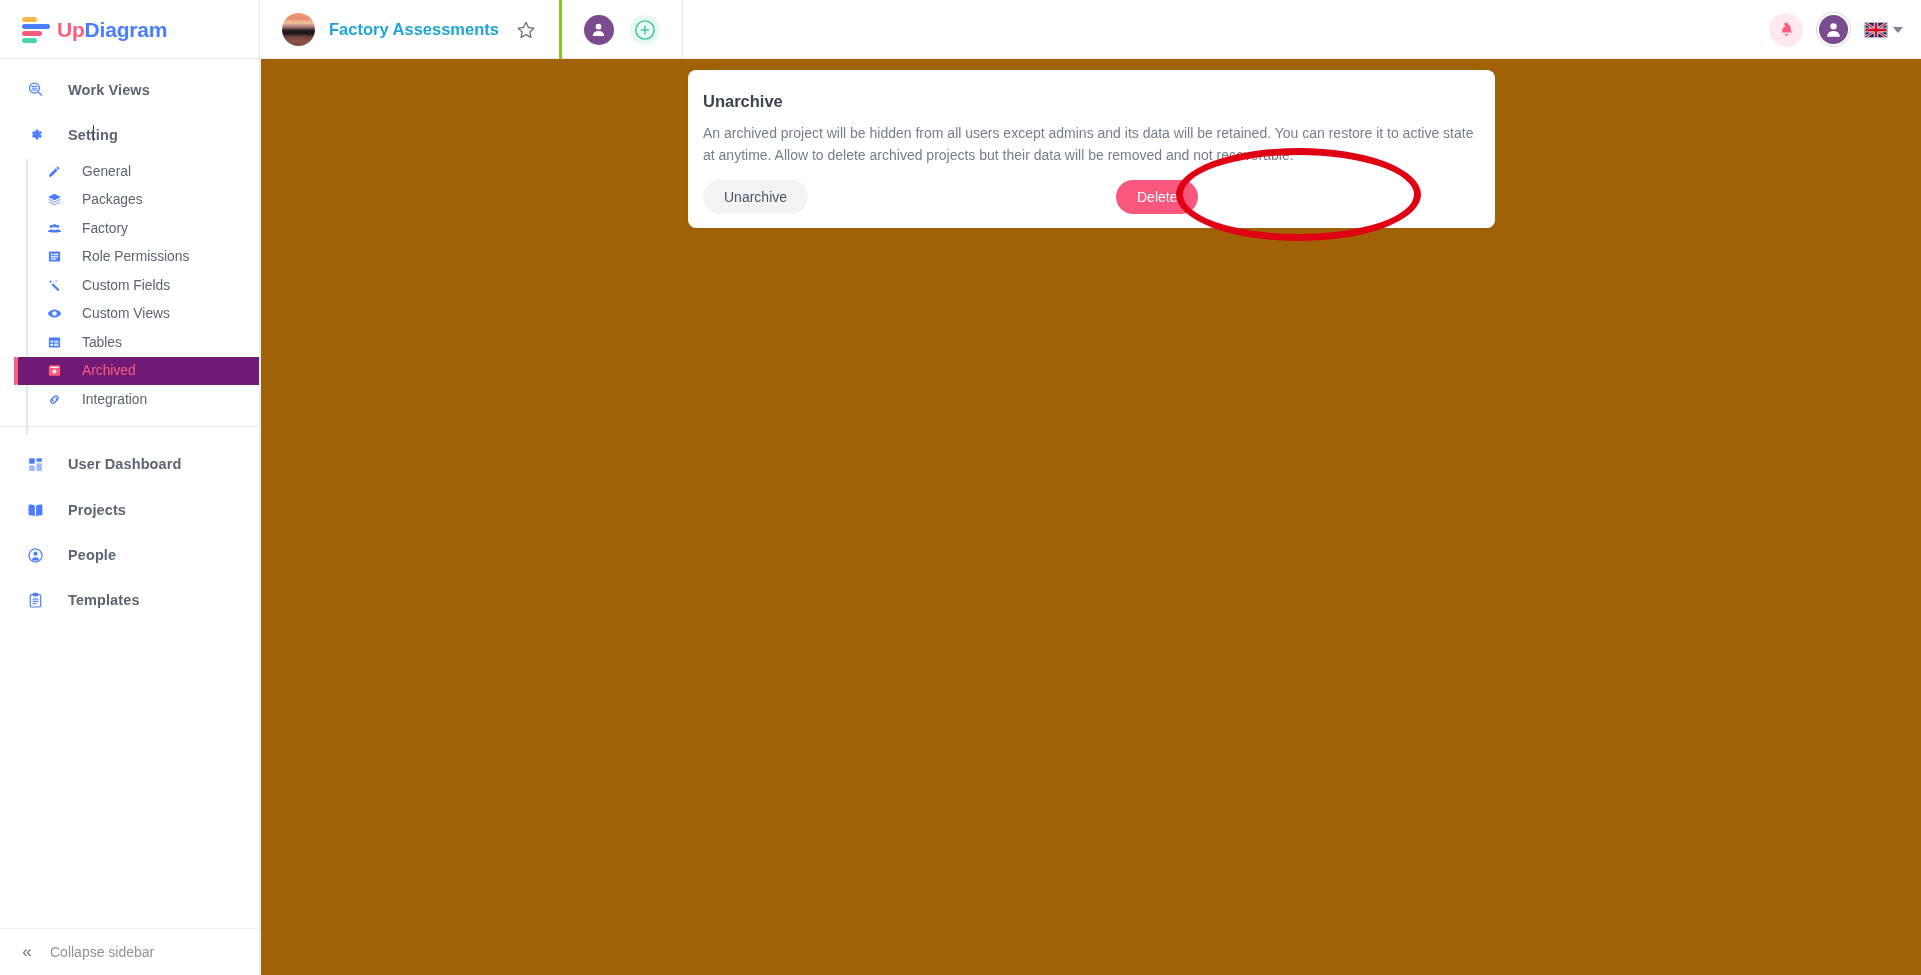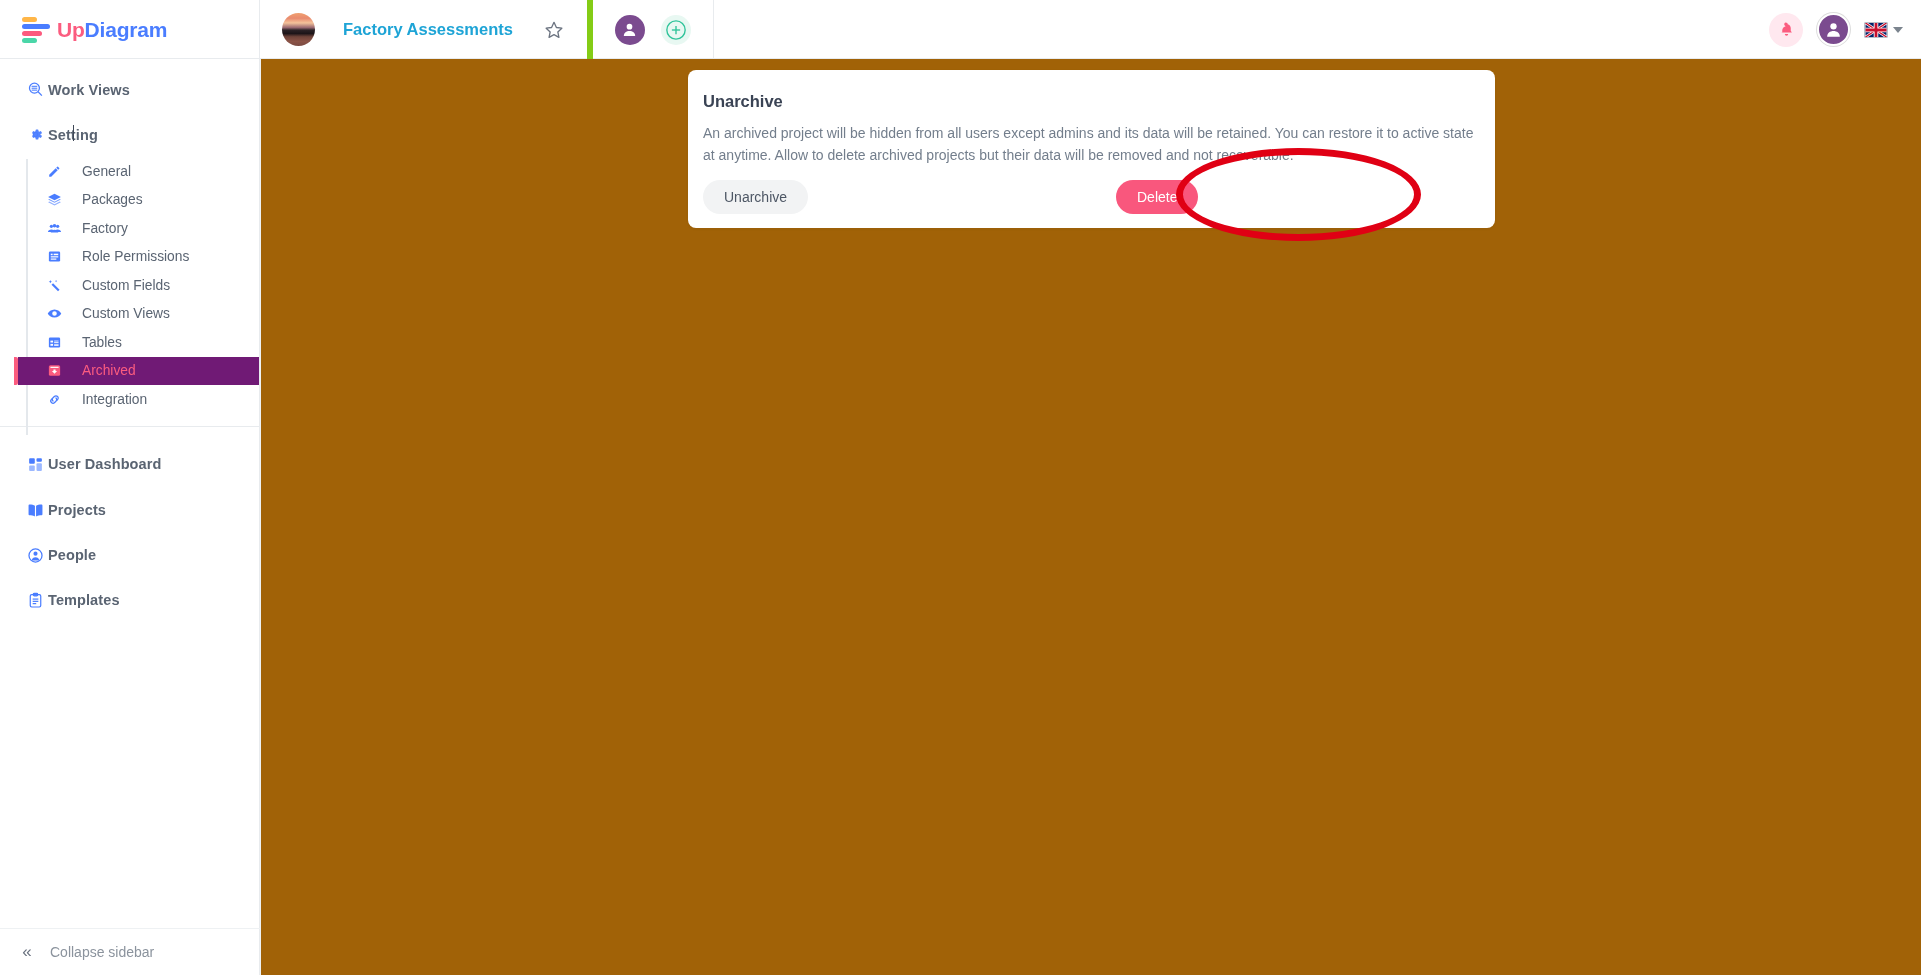--- a/index.html
+++ b/index.html
@@ -33,22 +33,22 @@
   .lm1 { top: 0px;  left: 7px;  width: 15px; height: 5px; background: #ffb648; }
   .lm2 { top: 7px;  left: 0px;  width: 28px; height: 5px; background: #4a7dff; }
   .lm3 { top: 14px; left: 4px;  width: 20px; height: 5px; background: #fc5a7d; }
   .lm4 { top: 21px; left: 7px;  width: 15px; height: 5px; background: #4ad6a8; }
   .logo-text { font-size: 21px; font-weight: bold; letter-spacing: -.2px; }
   .logo-up { color: #fb5c7f; }
   .logo-diagram { color: #4a7dff; }
 
   .proj-zone {
     height: 59px; display: flex; align-items: center;
-    padding: 0 20px 0 22px; border-right: 6px solid #84cc16;
-    gap: 28px;
+    padding: 0 20px 0 22px; border-right: 3px solid #84cc16;
+    gap: 14px;
   }
   .proj-avatar {
     width: 33px; height: 33px; border-radius: 50%; flex: none;
     background: linear-gradient(#f0a070 0%, #e98b6e 16%, #f4c29a 30%, #9b6a72 44%,
                 #2b2226 52%, #1c1418 62%, #6e4339 72%, #8b5347 86%, #7a4a42 100%);
     overflow: hidden;
   }
   .proj-title {
     font-size: 16.5px; font-weight: bold; color: #1ea4d6; white-space: nowrap;
   }
@@ -104,21 +104,21 @@
   .nav-row {
     display: flex; align-items: center; height: 45px;
     padding-left: 22px; cursor: pointer; position: relative;
   }
   .nav-icon {
     width: 26px; display: flex; align-items: center; justify-content: center;
     flex: none;
   }
   .nav-icon svg { width: 17px; height: 17px; }
   .nav-label {
-    font-size: 14.5px; color: #5a6472; font-weight: bold;
+    margin-left: 20px; font-size: 14.5px; color: #5a6472; font-weight: bold;
     letter-spacing: .1px;
   }
   .setting-row .nav-label { position: relative; }
   .setting-row .nav-label::after {
     content: ""; position: absolute; left: 25px; top: -2px;
     width: 1px; height: 16px; background: #3e4756;
   }
 
   .sub-wrap { position: relative; padding-left: 18px; }
   .sub-wrap::before {

